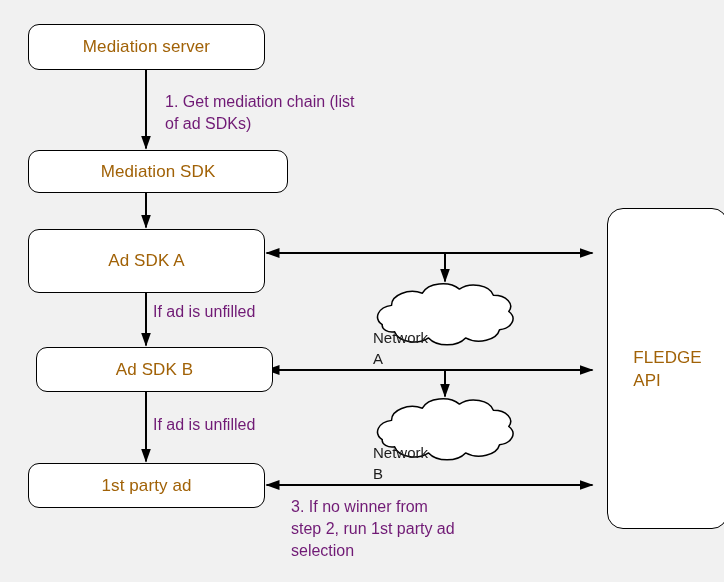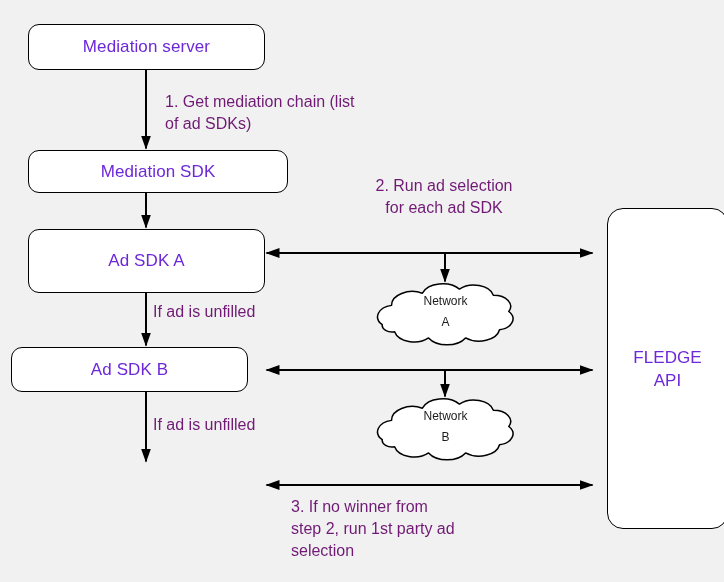--- a/index.html
+++ b/index.html
@@ -32,41 +32,41 @@
   .node {
     position: absolute;
     background: #fff;
     border: 1.5px solid #000;
     border-radius: 11px;
     display: flex;
     align-items: center;
     justify-content: center;
     font-size: 17px;
     letter-spacing: 0.1px;
-    text-align: center;
+    text-align: left;
     white-space: pre-line;
     box-sizing: border-box;
-    color: #6d28d9;
+    color: #a16207;
   }
   .node.tall { border-radius: 16px; line-height: 23px; }
   .lbl {
     position: absolute;
     font-size: 16px;
     line-height: 22px;
     white-space: pre-line;
     color: #701a75;
   }
   .lbl.center { text-align: center; }
   .cloud-lbl {
     position: absolute;
-    font-size: 12px;
+    font-size: 15px;
     line-height: 21px;
-    text-align: center;
     white-space: pre-line;
     color: #1c1c1c;
+    margin-top: 36px;
   }
 </style>
 </head>
 <body>
 
 <div class="stage">
 
   <svg class="arrow-layer" viewBox="0 0 724 582" xmlns="http://www.w3.org/2000/svg">
     <defs>
       <marker id="ah" markerUnits="userSpaceOnUse" markerWidth="16" markerHeight="12" refX="13" refY="5" orient="auto-start-reverse">
@@ -93,36 +93,35 @@
       <path class="cloud" d="M20,40 a11.5,11.5 0 0 1 6,-19 a13.5,13.5 0 0 1 20,-12 a14,14 0 0 1 24,-4 a13,13 0 0 1 22,6 a11,11 0 0 1 10,16 a11,11 0 0 1 -6,18 a13.5,13.5 0 0 1 -22,8 a14,14 0 0 1 -24,0 a13,13 0 0 1 -22,-6 a6.5,6.5 0 0 1 -8,-7 z"></path>
     </g>
   </svg>
 
   <div class="node" style="left:28px; top:24px; width:237px; height:46px;">Mediation server</div>
 
   <div class="node" style="left:28px; top:150px; width:260px; height:43px;">Mediation SDK</div>
 
   <div class="node" style="left:28px; top:229px; width:237px; height:64px;">Ad SDK A</div>
 
-  <div class="node" style="left:11px; top:347px; width:237px; height:45px;">Ad SDK B</div>
+  <div class="node" style="left:36px; top:347px; width:237px; height:45px;">Ad SDK B</div>
 
+  <div class="node" style="left:28px; top:463px; width:237px; height:45px;">1st party ad</div>
 
   <div class="node tall" style="left:594px; top:208px; width:121px; height:321px;margin-left:13px;">FLEDGE
 API</div>
 
   <div class="cloud-lbl" style="left:373px; top:291px; width:145px;">Network
 A</div>
   <div class="cloud-lbl" style="left:373px; top:406px; width:145px;">Network
 B</div>
 
   <div class="lbl" style="left:165px; top:91px;">1. Get mediation chain (list
 of ad SDKs)</div>
 
-  <div class="lbl center" style="left:368px; top:175px; width:152px;">2. Run ad selection
-for each ad SDK</div>
 
   <div class="lbl" style="left:153px; top:301px;">If ad is unfilled</div>
 
   <div class="lbl" style="left:153px; top:414px;">If ad is unfilled</div>
 
   <div class="lbl" style="left:291px; top:496px;">3. If no winner from
 step 2, run 1st party ad
 selection</div>
 
 </div>

